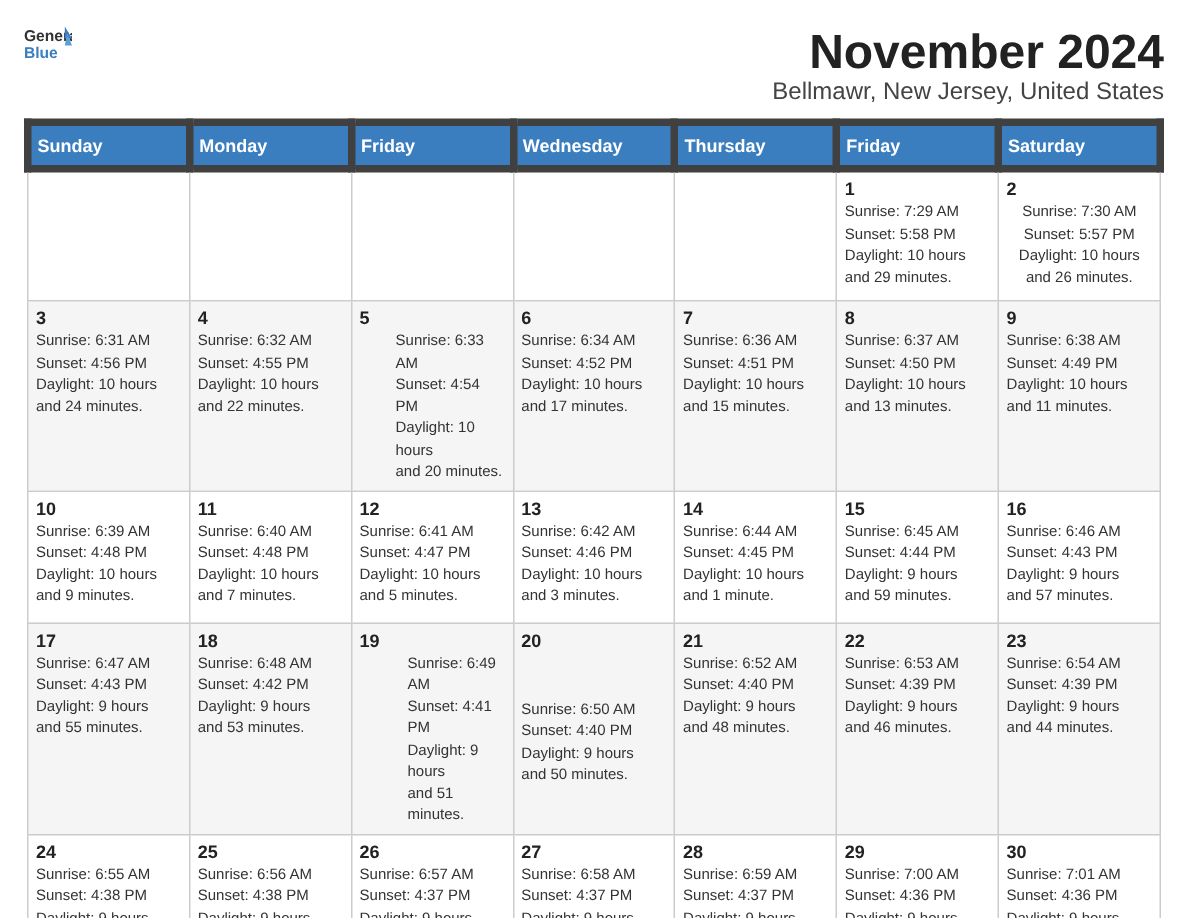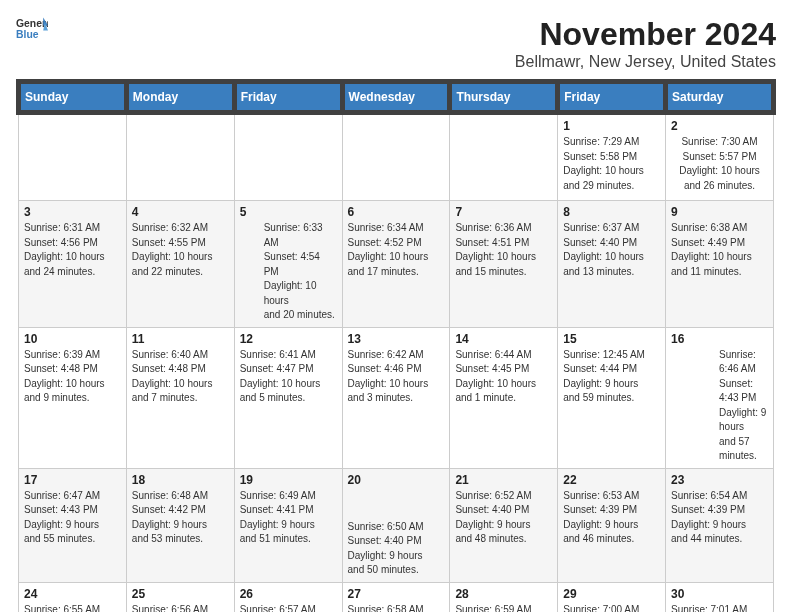--- a/index.html
+++ b/index.html
@@ -162,21 +162,21 @@
         <td>
           <div class="day-number">7</div>
           <div class="day-info" style="white-space: pre-line;">Sunrise: 6:36 AM
 Sunset: 4:51 PM
 Daylight: 10 hours
 and 15 minutes.</div>
         </td>
         <td>
           <div class="day-number">8</div>
           <div class="day-info" style="white-space: pre-line;">Sunrise: 6:37 AM
-Sunset: 4:40 PM
+Sunset: 4:50 PM
 Daylight: 10 hours
 and 13 minutes.</div>
         </td>
         <td>
           <div class="day-number">9</div>
           <div class="day-info" style="white-space: pre-line;">Sunrise: 6:38 AM
 Sunset: 4:49 PM
 Daylight: 10 hours
 and 11 minutes.</div>
         </td>
@@ -212,28 +212,28 @@
         </td>
         <td>
           <div class="day-number">14</div>
           <div class="day-info" style="white-space: pre-line;">Sunrise: 6:44 AM
 Sunset: 4:45 PM
 Daylight: 10 hours
 and 1 minute.</div>
         </td>
         <td>
           <div class="day-number">15</div>
-          <div class="day-info" style="white-space: pre-line;">Sunrise: 12:45 AM
+          <div class="day-info" style="white-space: pre-line;">Sunrise: 6:45 AM
 Sunset: 4:44 PM
 Daylight: 9 hours
 and 59 minutes.</div>
         </td>
         <td>
           <div class="day-number">16</div>
-          <div class="day-info" style="white-space: pre-line; margin-left: 48px;">Sunrise: 6:46 AM
+          <div class="day-info" style="white-space: pre-line;">Sunrise: 6:46 AM
 Sunset: 4:43 PM
 Daylight: 9 hours
 and 57 minutes.</div>
         </td>
       </tr>
       <tr>
         <td>
           <div class="day-number">17</div>
           <div class="day-info" style="white-space: pre-line;">Sunrise: 6:47 AM
 Sunset: 4:43 PM
@@ -242,21 +242,21 @@
         </td>
         <td>
           <div class="day-number">18</div>
           <div class="day-info" style="white-space: pre-line;">Sunrise: 6:48 AM
 Sunset: 4:42 PM
 Daylight: 9 hours
 and 53 minutes.</div>
         </td>
         <td>
           <div class="day-number">19</div>
-          <div class="day-info" style="white-space: pre-line;">Sunrise: 6:49 AM
+          <div class="day-info" style="white-space: pre-line; margin-left: 32px;">Sunrise: 6:49 AM
 Sunset: 4:41 PM
 Daylight: 9 hours
 and 51 minutes.</div>
         </td>
         <td>
           <div class="day-number">20</div>
           <div class="day-info" style="white-space: pre-line; margin-top: 33px;">Sunrise: 6:50 AM
 Sunset: 4:40 PM
 Daylight: 9 hours
 and 50 minutes.</div>

